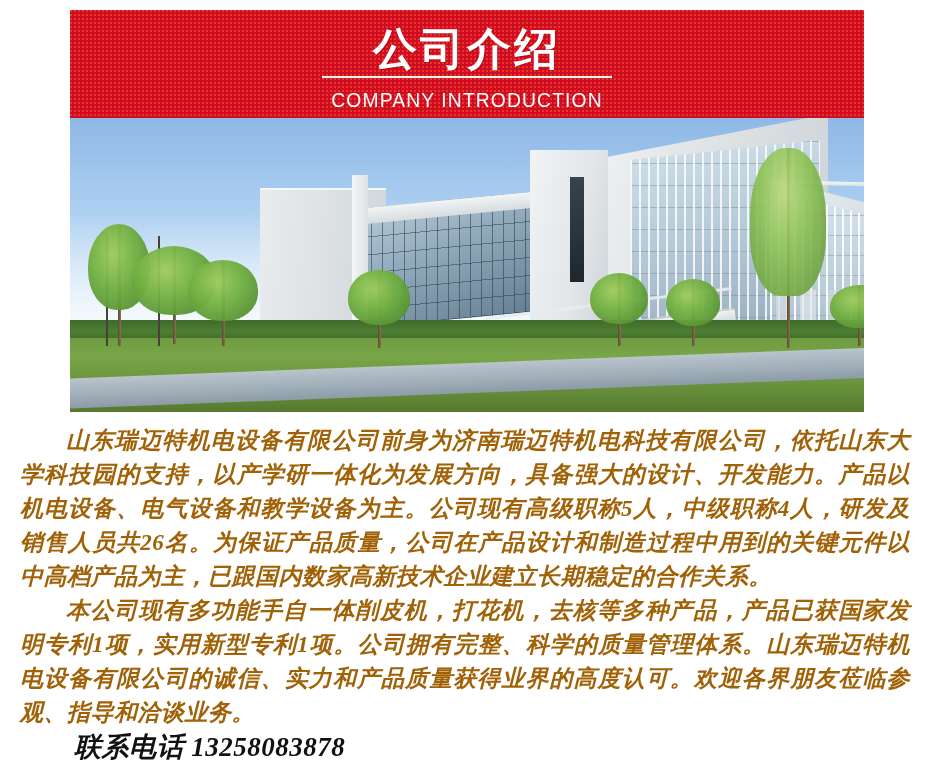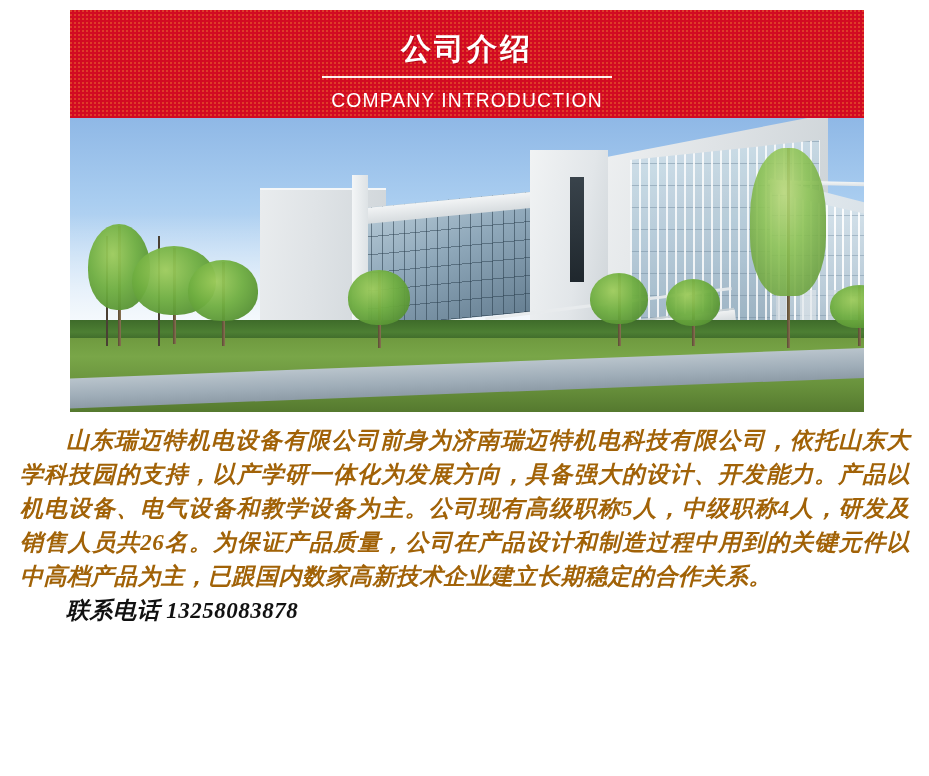--- a/index.html
+++ b/index.html
@@ -31,21 +31,21 @@
   }
   #header-title-cn {
     position: absolute;
     left: 0;
     right: 0;
     top: 16px;
     text-align: center;
     color: #ffffff;
     font-family: "DejaVu Sans", "Liberation Sans", sans-serif;
     font-weight: bold;
-    font-size: 30px;
+    font-size: 44px;
     letter-spacing: 3px;
     line-height: 46px;
     text-shadow: 1px 1px 0 rgba(120,0,10,0.35);
   }
   #header-divider {
     position: absolute;
     left: 252px;
     top: 66px;
     width: 290px;
     height: 2px;
@@ -255,21 +255,21 @@
     font-weight: bold;
     text-align: justify;
     text-justify: inter-character;
     text-indent: 2em;
     letter-spacing: 0.5px;
   }
   #para-2 { margin-top: 0; }
   #contact-line {
     margin: 0;
     font-family: "Liberation Serif", "DejaVu Serif", serif;
-    font-size: 23px;
+    font-size: 27px;
     line-height: 34px;
     color: #111111;
     font-style: italic;
     font-weight: bold;
     text-indent: 2em;
     letter-spacing: 0.5px;
   }
 </style>
 </head>
 <body>
@@ -338,14 +338,15 @@
       <span class="canopy"></span>
     </div>
   <div class="tree" id="tree-far-right">
       <span class="trunk"></span>
       <span class="canopy"></span>
     </div>
 </div>
 
 <div id="body-text">
   <p class="para" id="para-1">山东瑞迈特机电设备有限公司前身为济南瑞迈特机电科技有限公司，依托山东大学科技园的支持，以产学研一体化为发展方向，具备强大的设计、开发能力。产品以机电设备、电气设备和教学设备为主。公司现有高级职称5人，中级职称4人，研发及销售人员共26名。为保证产品质量，公司在产品设计和制造过程中用到的关键元件以中高档产品为主，已跟国内数家高新技术企业建立长期稳定的合作关系。</p>
+  <p class="para" id="para-2">本公司现有多功能手自一体削皮机，打花机，去核等多种产品，产品已获国家发明专利1项，实用新型专利1项。公司拥有完整、科学的质量管理体系。山东瑞迈特机电设备有限公司的诚信、实力和产品质量获得业界的高度认可。欢迎各界朋友莅临参观、指导和洽谈业务。</p>
   <p id="contact-line">联系电话 13258083878</p>
 </div>
 
 </body></html>

